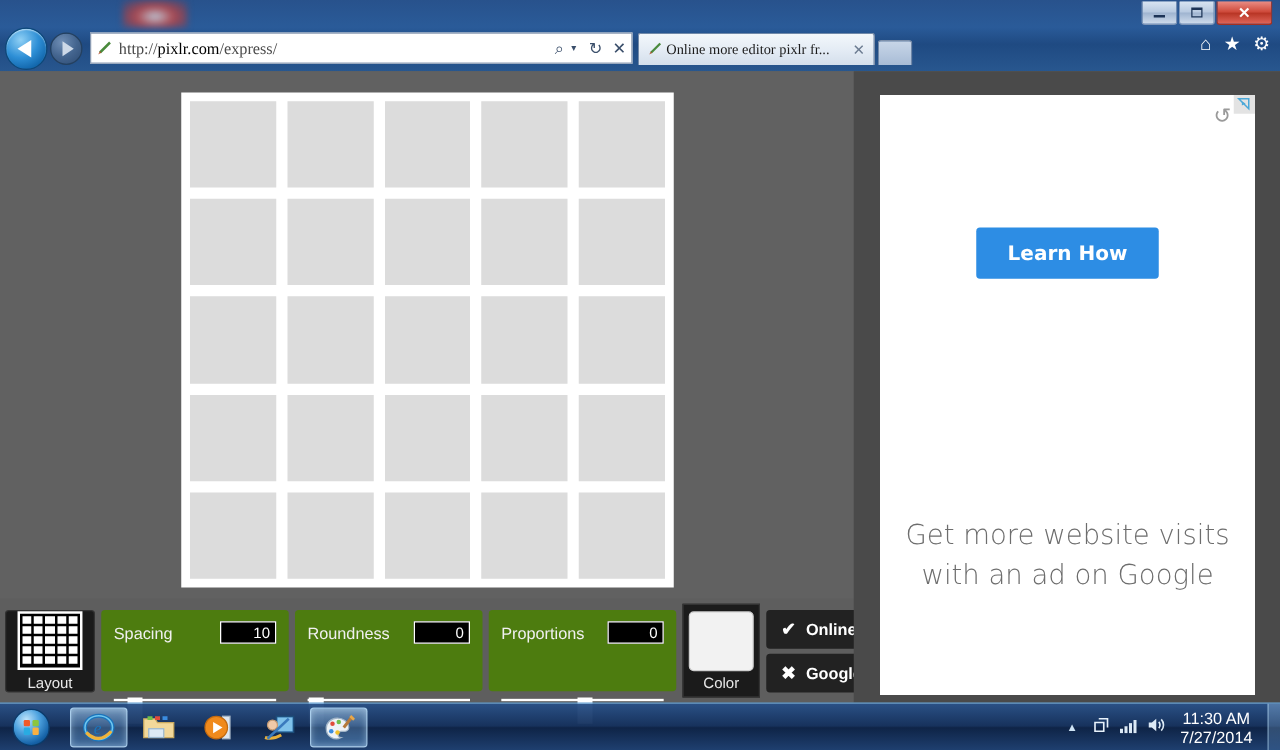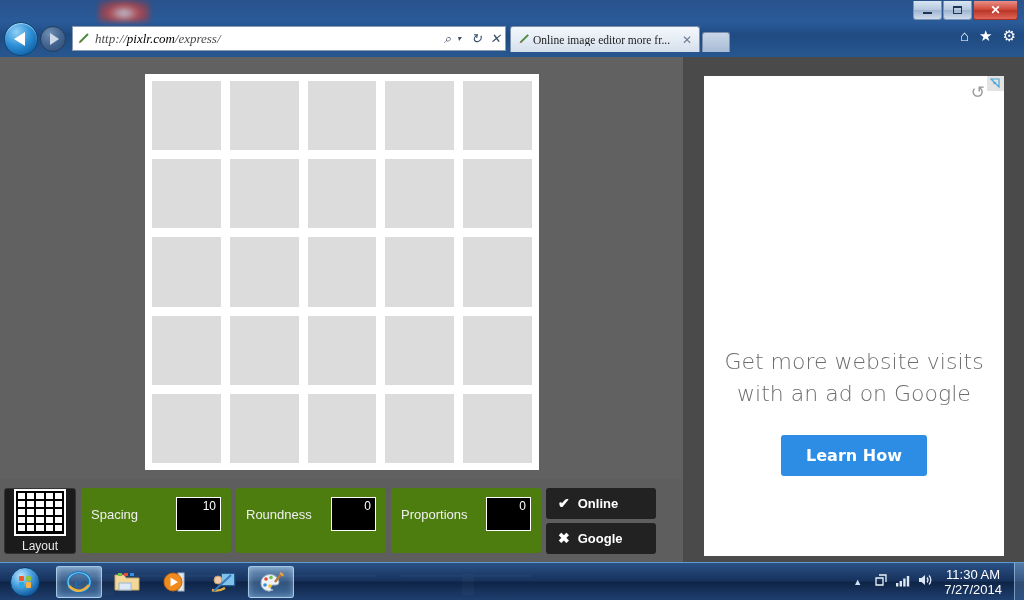--- a/index.html
+++ b/index.html
@@ -60,21 +60,21 @@
   .arrow-left, .arrow-right {
     width: 0; height: 0; border-top: 7px solid transparent; border-bottom: 7px solid transparent;
   }
   .arrow-left { border-right: 11px solid #fff; margin-right: 3px; }
   .arrow-right { border-left: 9px solid #cdd9e8; margin-left: 2px; border-top-width: 6px; border-bottom-width: 6px; }
 
   
   #address-bar {
     position: absolute; left: 72px; top: 26px; width: 434px; height: 25px;
     background: #fff; border: 1px solid #8a9bb3;
-    display: flex; align-items: center; font-style: italic;
+    display: flex; align-items: center;
   }
   #addr-favicon { width: 22px; text-align: center; font-size: 13px; line-height: 1; }
   #addr-text {
     flex: 1; font-size: 13px; color: #4a4a4a; white-space: nowrap; overflow: hidden;
     font-family: "Liberation Serif", serif;
   }
   #addr-text b { color: #000; font-weight: normal; }
   .addr-icon {
     width: 19px; height: 23px; display: flex; align-items: center; justify-content: center;
     color: #3b4f6b; font-size: 13px;
@@ -144,21 +144,21 @@
   #layout-thumb i { background: #fff; display: block; }
   #layout-label { color: #e8e8e8; font-size: 12px; }
 
   .slider-panel {
     width: 150px; height: 65px; padding: 9px 10px;
     display: flex; flex-direction: column; justify-content: space-between;
   }
   .slider-top { display: flex; align-items: center; justify-content: space-between; }
   .slider-label { color: #f0f0f0; font-size: 13px; }
   .slider-value {
-    width: 45px; height: 34px; background: #000; border: 1px solid #fff;
+    width: 45px; height: 18px; background: #000; border: 1px solid #fff;
     color: #fff; font-size: 12px; text-align: right; padding-right: 4px; line-height: 16px;
   }
   .slider-track {
     position: relative; height: 17px; border: 1px solid #ffffff; background: #1a1a1a;
   }
   .slider-fill { position: absolute; left: 0; top: 0; bottom: 0; background: #29a3e8; }
   .slider-handle {
     position: absolute; top: -2px; width: 12px; height: 21px; background: #ffffff;
   }
 
@@ -291,21 +291,21 @@
   </div>
 
   <div id="tab-strip">
     <div id="tab-active">
       <span id="tab-favicon">
         <svg width="13" height="13" viewBox="0 0 14 14">
             <line x1="3" y1="11" x2="11" y2="3" stroke="#4a8a3c" stroke-width="2"></line>
             <path d="M1.5 12.5 L4 11 L3 10 Z" fill="#b04a2a"></path>
           </svg>
       </span>
-      <span id="tab-title">Online image editor more fr...</span>
+      <span id="tab-title">Online more editor pixlr fr...</span>
       <span id="tab-close">✕</span>
     </div>
     <div id="tab-new"></div>
   </div>
 
   <div id="chrome-tools">
     <span class="chrome-tool-icon">⌂</span>
     <span class="chrome-tool-icon">★</span>
     <span class="chrome-tool-icon">⚙</span>
   </div>
@@ -400,20 +400,24 @@
       <div class="slider-top">
         <span class="slider-label">Proportions</span>
         <span class="slider-value">0</span>
       </div>
       <div class="slider-track">
         <span class="slider-fill" style="width:0%"></span>
         <span class="slider-handle" style="left:47%"></span>
       </div>
     </div>
 
+    <div id="color-panel">
+      <div id="color-swatch"></div>
+      <div id="color-label">Color</div>
+    </div>
 
     <div id="action-buttons">
       <div class="action-btn">
         <span class="action-glyph">✔</span>
         <span>Online</span>
       </div>
       <div class="action-btn">
         <span class="action-glyph">✖</span>
         <span>Google</span>
       </div>
@@ -423,25 +427,25 @@
 
 <div id="ad-overlay">
   <div id="ad-frame">
     <div id="ad-choices">
       <svg width="13" height="11" viewBox="0 0 13 11">
         <path d="M2 1 L10 1 L10 9 Z" fill="none" stroke="#4aa8d8" stroke-width="1.2"></path>
         <path d="M4.5 3.2 L7.5 4.8 L4.5 6.4 Z" fill="#4aa8d8"></path>
       </svg>
     </div>
     <div id="ad-refresh">↺</div>
+    <div id="ad-cta">Learn How</div>
     <div id="ad-headline">
       <span>Get more website visits</span><br>
       <span>with an ad on Google</span>
     </div>
-    <div id="ad-cta">Learn How</div>
   </div>
 </div>
 
 <div id="taskbar">
   <div id="start-orb">
     <div id="start-orb-inner">
       <i style="background:#f05a28"></i>
         <i style="background:#8cc63f"></i>
       <i style="background:#29abe2"></i>
         <i style="background:#fbb040"></i>

